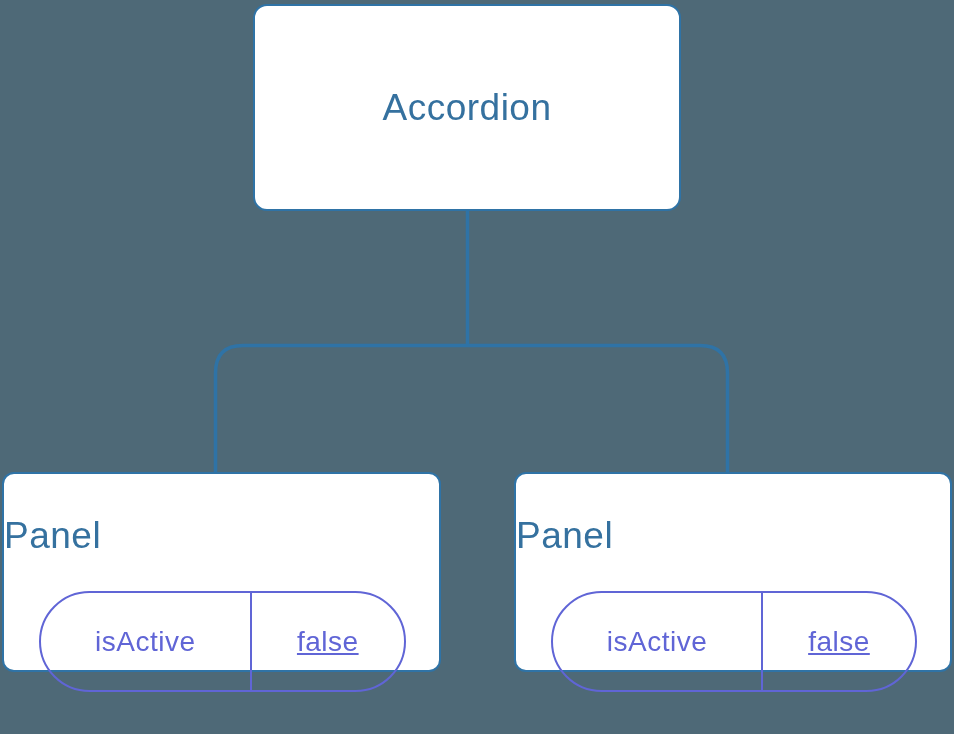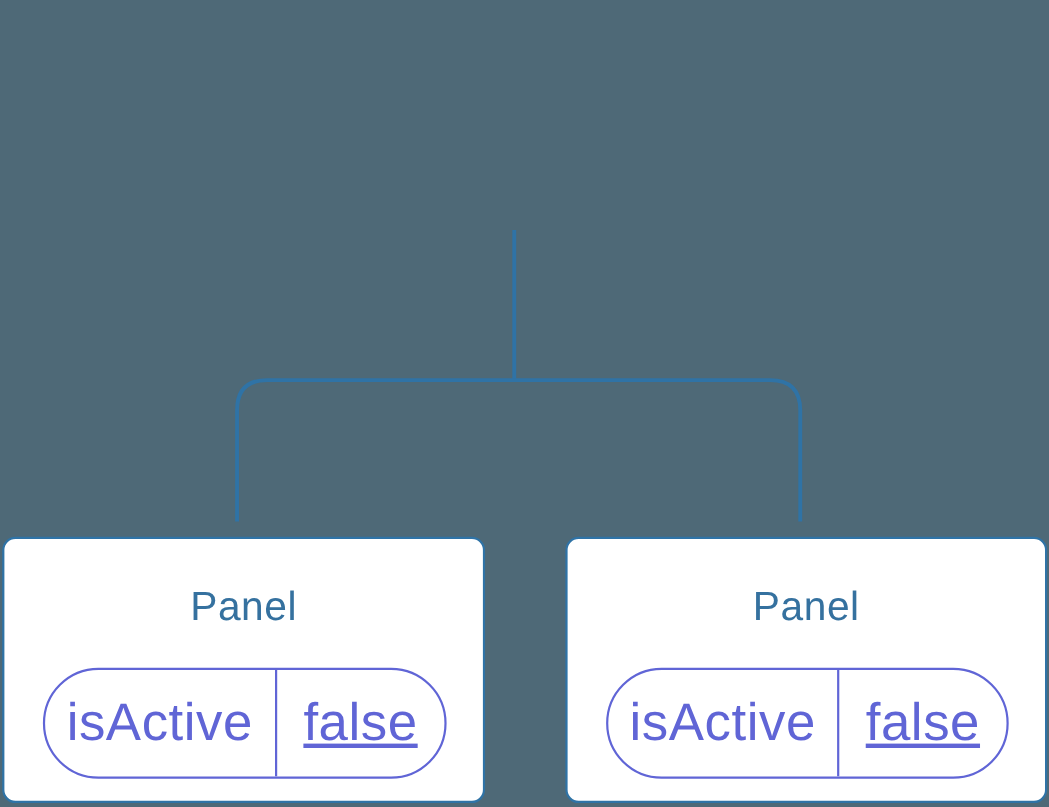--- a/index.html
+++ b/index.html
@@ -42,26 +42,24 @@
   .node-label {
     color: var(--node-text, #35719f);
     font-size: 37px;
     font-weight: 500;
     letter-spacing: 0.5px;
     line-height: 1;
   }
   .node-panel {
     top: 472px;
     width: 439px;
-    height: 242px;
+    height: 200px;
     border-radius: 12px;
     display: flex;
     flex-direction: column;
-    align-items: center;
-    margin-top: 16px;
   }
   .node-panel-left  { left: 2px; }
   .node-panel-right { left: 514px; width: 438px; }
   .panel-title {
     margin-top: 43px;
     color: var(--node-text, #35719f);
     font-size: 37px;
     font-weight: 500;
     letter-spacing: 0.5px;
     line-height: 1;
@@ -77,21 +75,21 @@
     box-sizing: border-box;
     display: flex;
     align-items: stretch;
     overflow: hidden;
   }
   .state-cell {
     display: flex;
     align-items: center;
     justify-content: center;
     color: var(--state-text, #6065d6);
-    font-size: 48px;
+    font-size: 28px;
     font-weight: 400;
     letter-spacing: 0.5px;
   }
   .state-name-cell {
     flex: 0 0 58%;
     border-right: 2px solid var(--state-border, #6065d6);
     box-sizing: border-box;
   }
   .state-value-cell {
     flex: 1 1 auto;
@@ -101,20 +99,23 @@
 </head>
 <body>
 
 <div class="canvas">
 
   <svg class="connectors" viewBox="0 0 954 734" fill="none" xmlns="http://www.w3.org/2000/svg">
     <path d="M467.5 209 L467.5 346" stroke-width="3.5" stroke="#2f73a6"></path>
     <path d="M215.5 474 L215.5 373 Q215.5 345.5 243 345.5 L700 345.5 Q727.5 345.5 727.5 373 L727.5 474" stroke-width="3.5" stroke="#2f73a6"></path>
   </svg>
 
+  <div class="node node-root">
+    <span class="node-label">Accordion</span>
+  </div>
 
   <div class="node node-panel node-panel-left">
     <span class="panel-title">Panel</span>
     <div class="state-pill">
       <div class="state-cell state-name-cell">
         <span>isActive</span>
       </div>
       <div class="state-cell state-value-cell">
         <span>false</span>
       </div>

